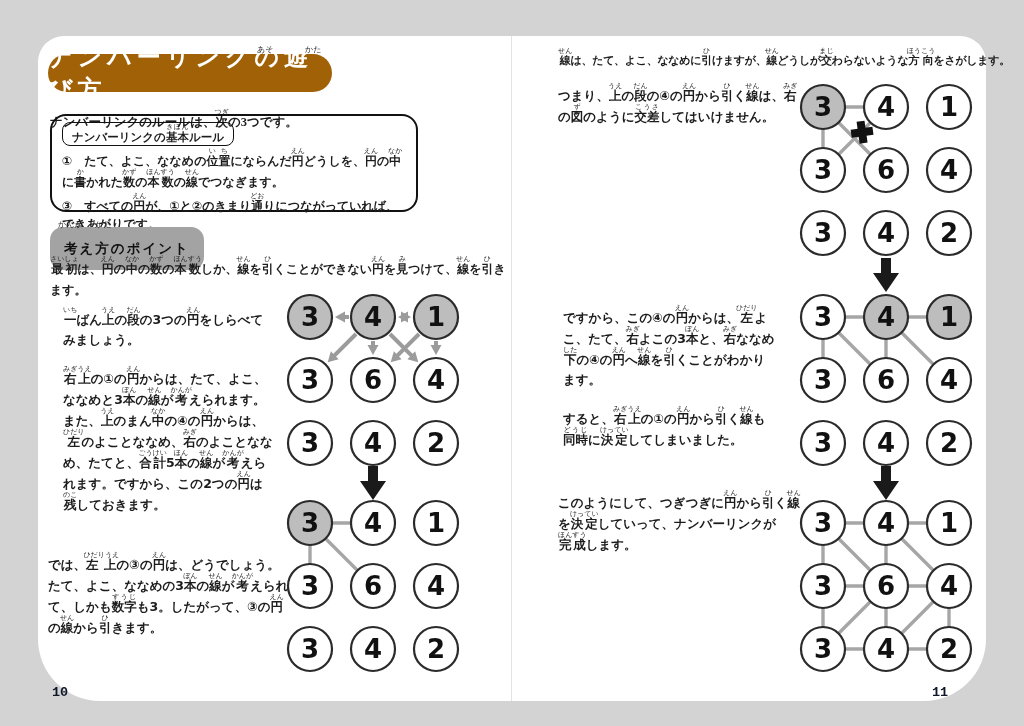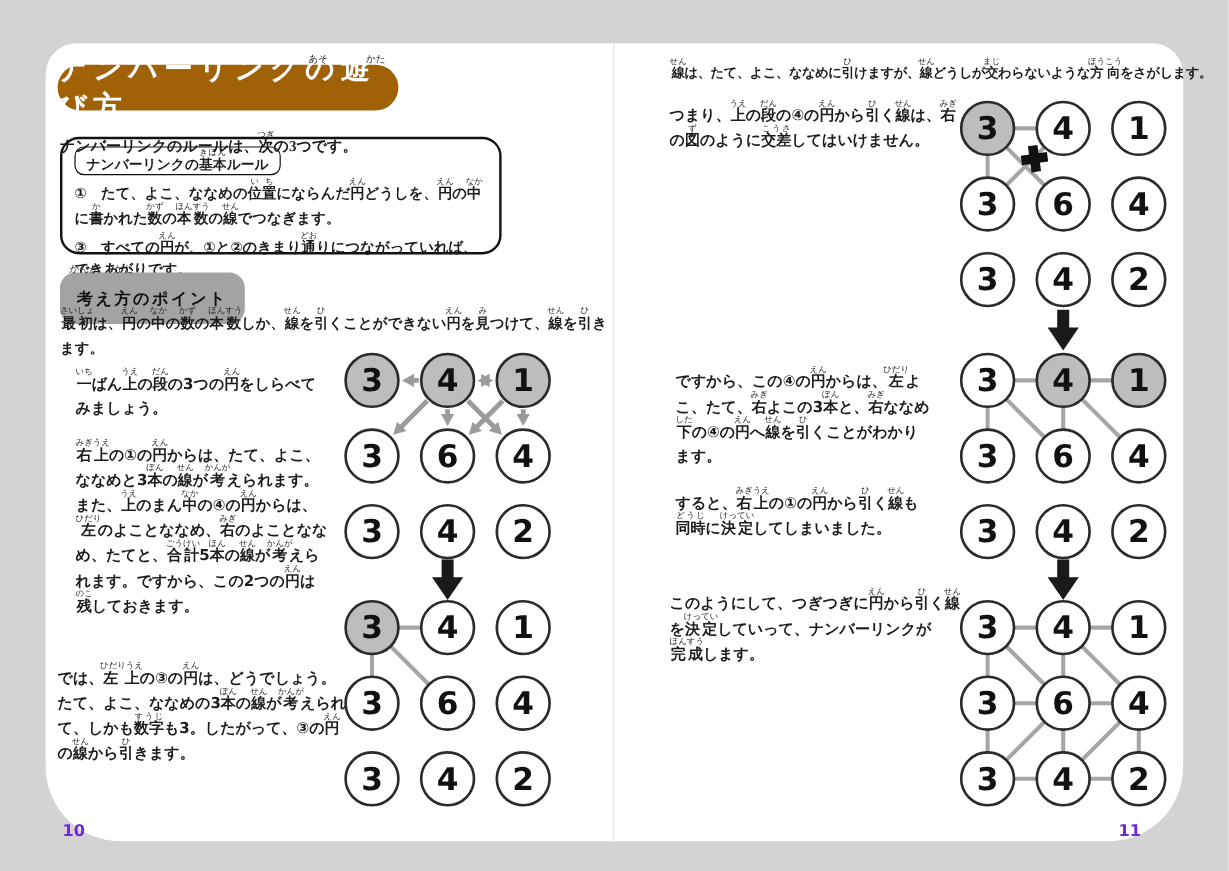--- a/index.html
+++ b/index.html
@@ -32,21 +32,21 @@
   #r-intro{left:558px;top:47px;width:432px;font-size:11px;letter-spacing:-0.3px;white-space:nowrap;line-height:20px;}
   #r-para2{left:558px;top:82px;width:242px;font-size:12.5px;line-height:20px;}
   #r-para34{left:548px;top:289px;width:244px;font-size:12.5px;line-height:20px;}
   #r-para5{left:558px;top:489px;width:244px;font-size:12.5px;line-height:20px;}
   
   .diagram{width:178px;height:178px;}
   #diag-l1{left:284px;top:291px;} #diag-l2{left:284px;top:497px;}
   #diag-r1{left:797px;top:81px;}  #diag-r2{left:797px;top:291px;} #diag-r3{left:797px;top:497px;}
   .down-arrow{width:26px;height:34px;}
   #arrow-l1{left:360px;top:466px;} #arrow-r1{left:873px;top:258px;} #arrow-r2{left:873px;top:466px;}
-  .page-num{font-size:13.5px;color:#6d28d9;}
+  .page-num{font-size:13.5px;color:#0f172a;font-family:Liberation Mono, monospace;}
   #page-num-left{left:52px;top:685px;} #page-num-right{left:932px;top:685px;}
 </style>
 </head>
 <body>
 
 <div id="book">
   <div id="sheet"></div>
   <div id="page-divider"></div>
 
   <div class="abs" id="title-badge">ナンバーリンクの遊び方</div>

